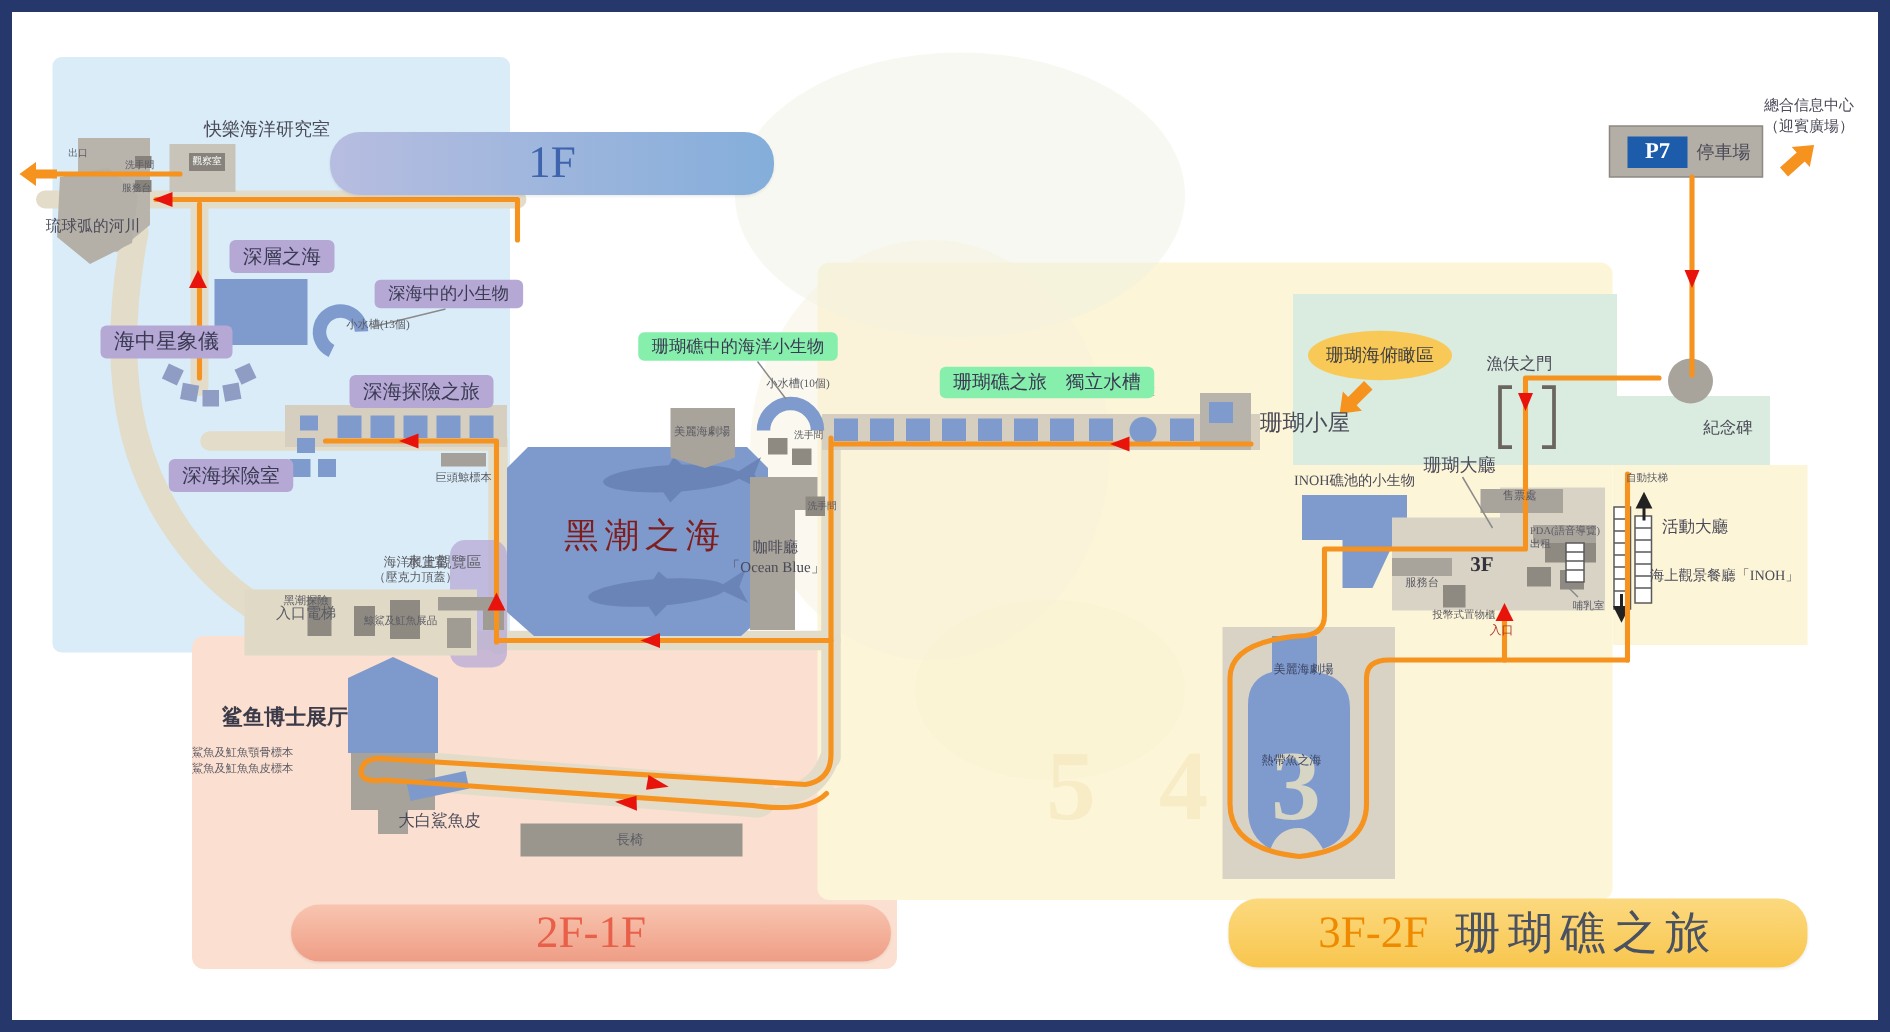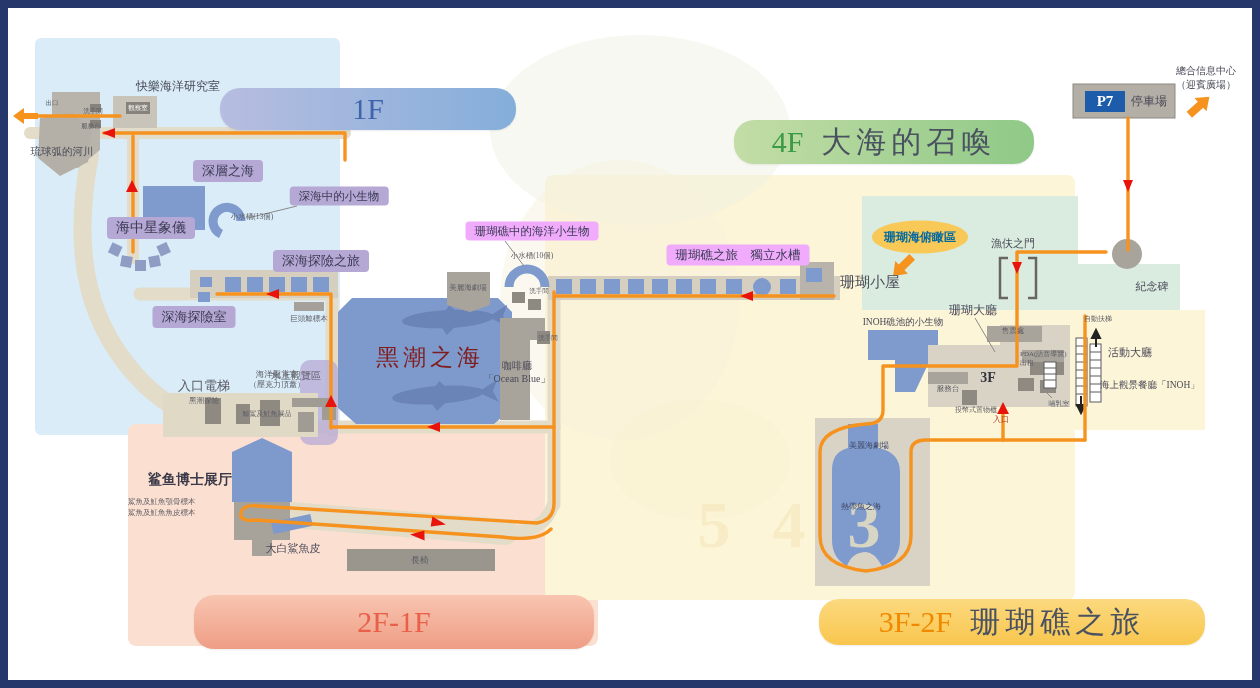--- a/index.html
+++ b/index.html
@@ -6,25 +6,25 @@
   .stage{position:relative;width:1260px;height:688px;background:#ffffff;overflow:hidden;
          font-family:"Liberation Serif","DejaVu Serif",serif;}
   .frame{position:absolute;inset:0;border:8px solid #26386B;pointer-events:none;z-index:60;}
   .map-svg{position:absolute;left:0;top:0;z-index:1;}
   .lbl{position:absolute;transform:translate(-50%,-50%);white-space:nowrap;color:#4a4a58;
        z-index:20;line-height:1.15;text-align:left;}
   .lla{transform:translate(0,-50%);text-align:left;}
   .tiny{color:#5b5b63;}
   .white{color:#ffffff;}
   .pill{position:absolute;transform:translate(-50%,-50%);white-space:nowrap;z-index:22;
-        border-radius:4px;padding:2px 9px;color:#3a3a52;text-align:center;margin-left:40px;}
+        border-radius:4px;padding:2px 9px;color:#3a3a52;text-align:center;}
   .pill-purple{background:#B5A8D5;}
-  .pill-pink{background:#f0abfc;}
+  .pill-pink{background:#86efac;}
   .ellipse{position:absolute;transform:translate(-50%,-50%);z-index:22;background:#F9C957;
-        border-radius:50%;color:#0369a1;font-weight:bold;display:flex;align-items:center;justify-content:center;}
+        border-radius:50%;color:#404040;font-weight:normal;display:flex;align-items:center;justify-content:center;}
   .banner{position:absolute;transform:translate(-50%,-50%);z-index:25;border-radius:20px;
         display:flex;align-items:center;justify-content:center;gap:18px;box-shadow:0 1px 2px rgba(0,0,0,0.08);}
   .banner .bnum{font-size:30px;}
   .banner .btitle{font-size:30px;color:#4a5261;letter-spacing:5px;}
   .banner-1f{background:linear-gradient(90deg,#b7bde0,#84aeda);}
   .banner-1f .bnum{color:#3F63AD;}
   .banner-4f{background:linear-gradient(90deg,#c3dda6,#8fc987);}
   .banner-4f .bnum{color:#3C9A47;}
   .banner-2f{background:linear-gradient(180deg,#f8c5b0,#ef9d85);}
   .banner-2f .bnum{color:#E8604A;}
@@ -242,25 +242,21 @@
           <path d="M-13,-4 H2 V-9 L14,0 L2,9 V4 H-13 Z"></path>
         </g>
   </g>
 </svg>
 
 <div class="wm" style="left:810px;top:525px">543</div>
 
 <div class="banner banner-1f" style="left:368px;top:109px;width:296px;height:42px">
   <span class="bnum">1F</span>
 </div>
-<div class="banner banner-4f" style="left:884px;top:142px;width:300px;height:44px">
-  <span class="bnum">4F</span>
-  <span class="btitle">大海的召喚</span>
-</div>
-<div class="banner banner-2f" style="left:394px;top:622px;width:400px;height:54px">
+<div class="banner banner-2f" style="left:394px;top:622px;width:400px;height:38px">
   <span class="bnum">2F-1F</span>
 </div>
 <div class="banner banner-3f" style="left:1012px;top:622px;width:386px;height:46px">
   <span class="bnum">3F-2F</span>
   <span class="btitle">珊瑚礁之旅</span>
 </div>
 
 <div class="pill pill-purple" style="left:188px;top:171px;font-size:13px">深層之海</div>
 <div class="pill pill-purple" style="left:299px;top:196px;font-size:11.5px">深海中的小生物</div>
 <div class="pill pill-purple" style="left:111px;top:228px;font-size:14px">海中星象儀</div>
@@ -276,21 +272,21 @@
 <div class="lbl tiny" style="left:93px;top:111px;font-size:6.5px">洗手間</div>
 <div class="lbl tiny" style="left:91px;top:126px;font-size:6.5px">服務台</div>
 <div class="lbl" style="left:62px;top:152px;font-size:10.5px">琉球弧的河川</div>
 <div class="lbl tiny" style="left:252px;top:217px;font-size:7.5px">小水槽(13個)</div>
 <div class="lbl tiny" style="left:309px;top:319px;font-size:7.5px">巨頭鯨標本</div>
 
 <div class="lbl tiny" style="left:277px;top:375px;font-size:8.5px">海洋觀賞室</div>
 <div class="lbl tiny" style="left:277px;top:385px;font-size:8px">（壓克力頂蓋）</div>
 <div class="lbl tiny" style="left:296px;top:376px;font-size:10px">水上觀覽區</div>
 <div class="lbl tiny" style="left:204px;top:401px;font-size:7.5px">黑潮探險</div>
-<div class="lbl tiny" style="left:204px;top:386px;font-size:13px">入口電梯</div>
+<div class="lbl tiny" style="left:204px;top:410px;font-size:10px">入口電梯</div>
 <div class="lbl tiny" style="left:267px;top:414px;font-size:7px">鯨鯊及魟魚展品</div>
 <div class="lbl" style="left:430px;top:358px;font-size:23px;letter-spacing:4px;color:#7f1d1d">黑潮之海</div>
 <div class="lbl" style="left:517px;top:366px;font-size:10px">咖啡廳</div>
 <div class="lbl" style="left:517px;top:379px;font-size:10px">「Ocean Blue」</div>
 <div class="lbl bold" style="left:190px;top:480px;font-size:14px;color:#3A3A48">鲨鱼博士展厅</div>
 <div class="lbl lla tiny" style="left:128px;top:502px;font-size:7.5px">鯊魚及魟魚顎骨標本</div>
 <div class="lbl lla tiny" style="left:128px;top:513px;font-size:7.5px">鯊魚及魟魚魚皮標本</div>
 <div class="lbl" style="left:293px;top:548px;font-size:11px">大白鯊魚皮</div>
 <div class="lbl tiny" style="left:420px;top:560px;font-size:9px">長椅</div>
 <div class="lbl tiny" style="left:468px;top:288px;font-size:7.5px">美麗海劇場</div>

